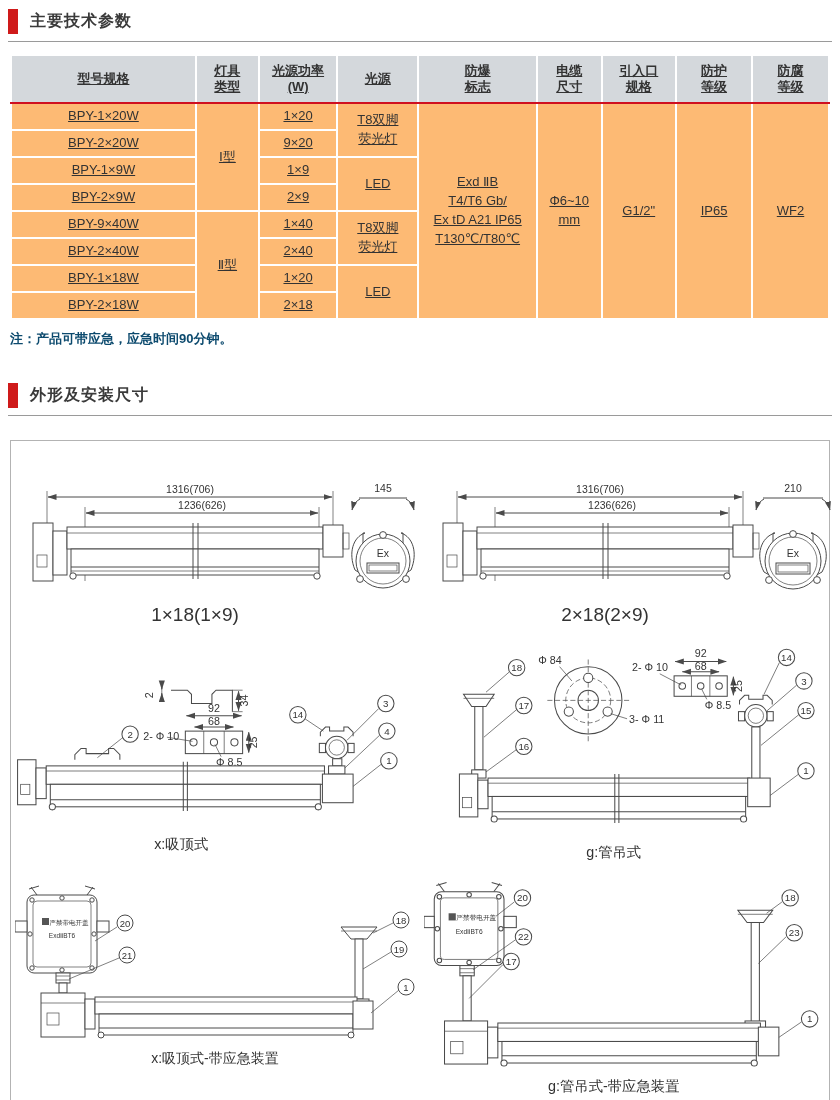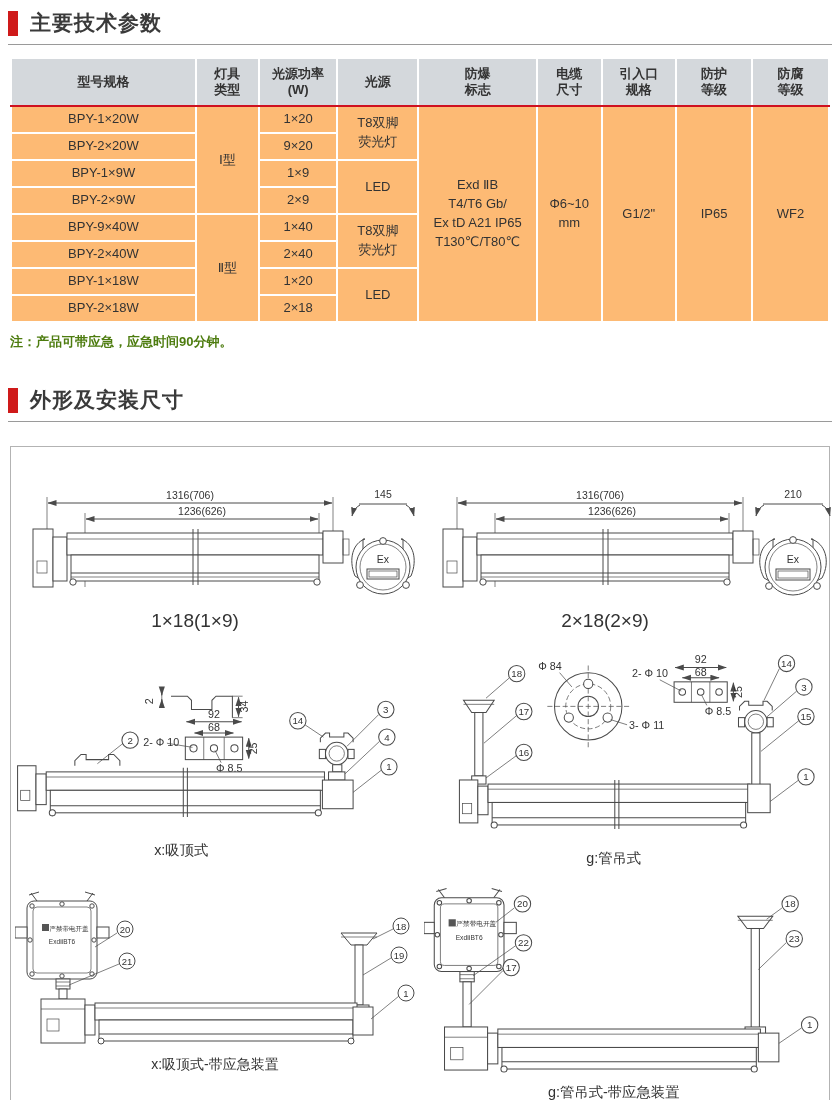--- a/index.html
+++ b/index.html
@@ -2,30 +2,30 @@
 <html><head>
 <meta charset="utf-8">
 <style>
   html,body { margin:0; padding:0; background:#fff; }
   body { width:840px; font-family:"Liberation Sans","DejaVu Sans",sans-serif; color:#333; }
   .page { width:840px; height:1100px; background:#fff; overflow:hidden; }
 
   
   .sec-head { display:flex; align-items:center; gap:12px; margin:0 8px; padding:9px 0 7px 0; border-bottom:1px solid #9a9a9a; }
   .red-bar { width:10px; height:25px; background:#cf1a1a; flex:0 0 auto; }
-  .sec-title { font-size:21px; font-weight:bold; color:#3a3a3a; letter-spacing:1px; }
+  .sec-title { font-size:16px; font-weight:bold; color:#3a3a3a; letter-spacing:1px; }
 
   
-  .spec-table { width:820px; margin:12px 10px 0 10px; border-collapse:collapse; table-layout:fixed; }
+  .spec-table { width:820px; margin:12px 10px 0 10px; border-collapse:collapse; table-layout:fixed;text-decoration:underline; }
   .spec-table th { background:#d4d8dc; font-size:13px; font-weight:bold; color:#333;
                    border:2px solid #fff; border-bottom:2px solid #cf1020; height:44px;
                    white-space:pre-line; text-align:center; vertical-align:middle; line-height:1.25; }
   .spec-table td { background:#fdba74; font-size:13px; border:2px solid #fff; height:23px;
                    text-align:center; vertical-align:middle; white-space:pre-line; line-height:1.45; }
-  .note { margin:10px 0 0 10px; font-size:13px; font-weight:bold; color:#4d7c0f; }
+  .note { margin:10px 0 0 10px; font-size:13px; font-weight:bold; color:#0c4a6e; }
 
   .sec2 { margin-top:26px; }
 
   
   .draw-box { margin:24px 10px 0 10px; border:1px solid #b3b3b3; padding:28px 4px 4px 4px; background:#fff; }
   .draw-row { display:flex; justify-content:space-between; }
   .draw-cell { flex:0 0 49.5%; }
   svg { display:block; }
   .s  { stroke:#4a4a4a; stroke-width:1; fill:none; }
   .sf { stroke:#4a4a4a; stroke-width:1; fill:#fff; }

